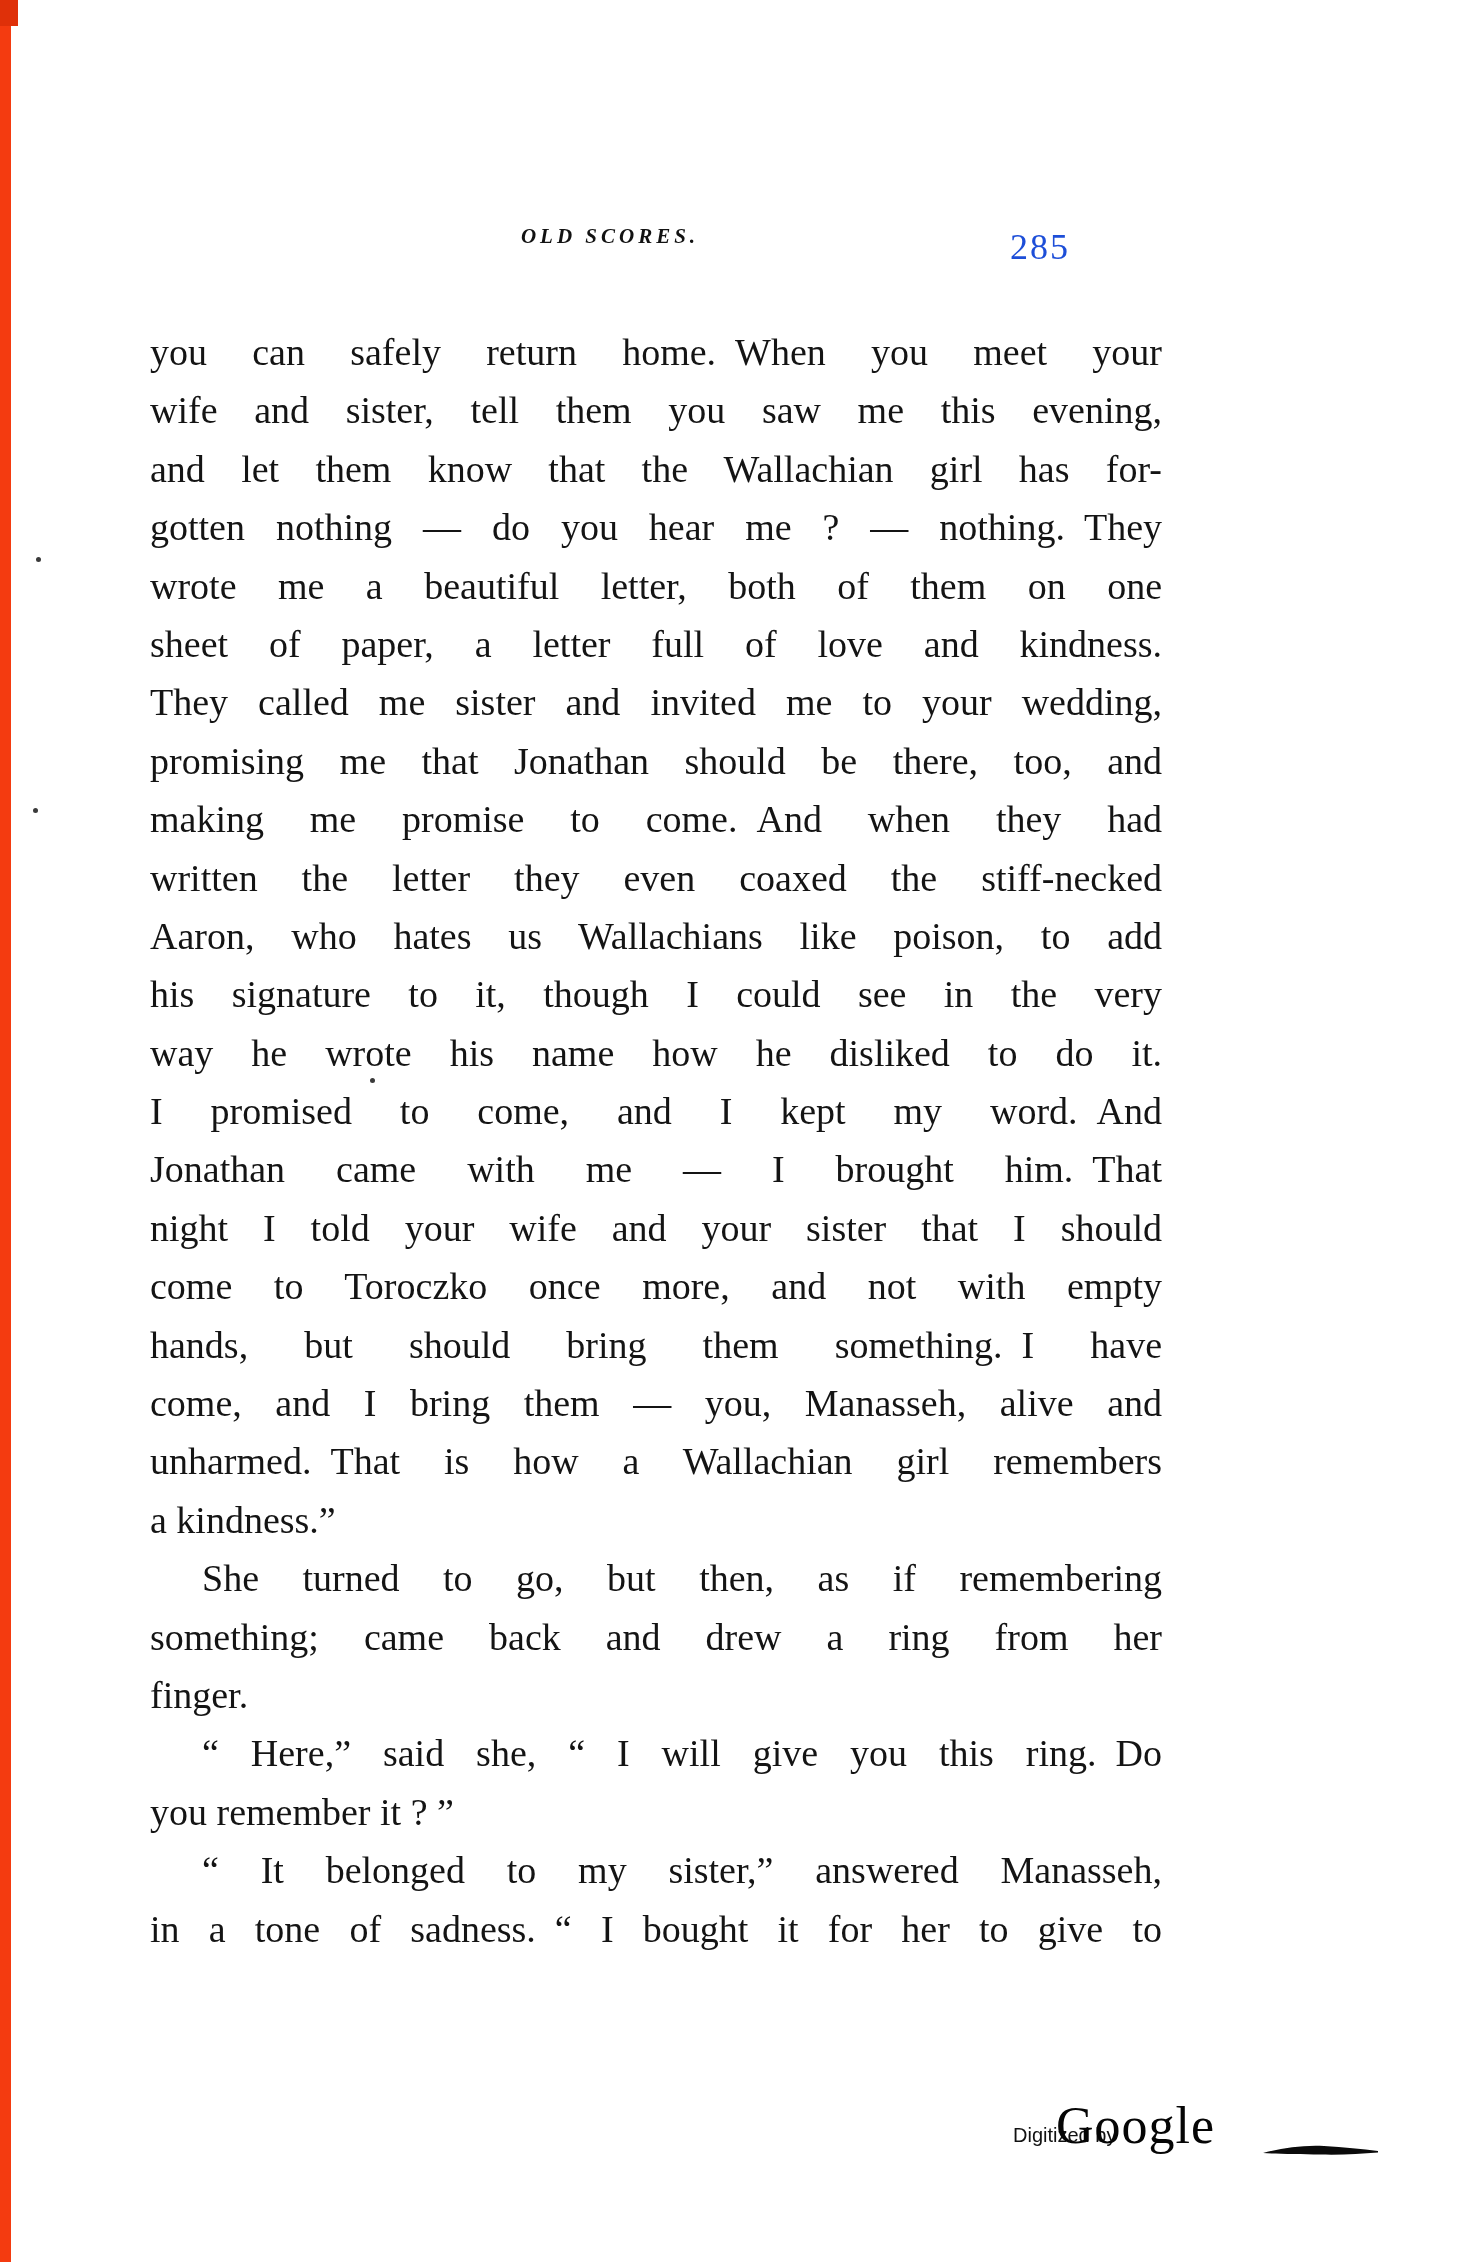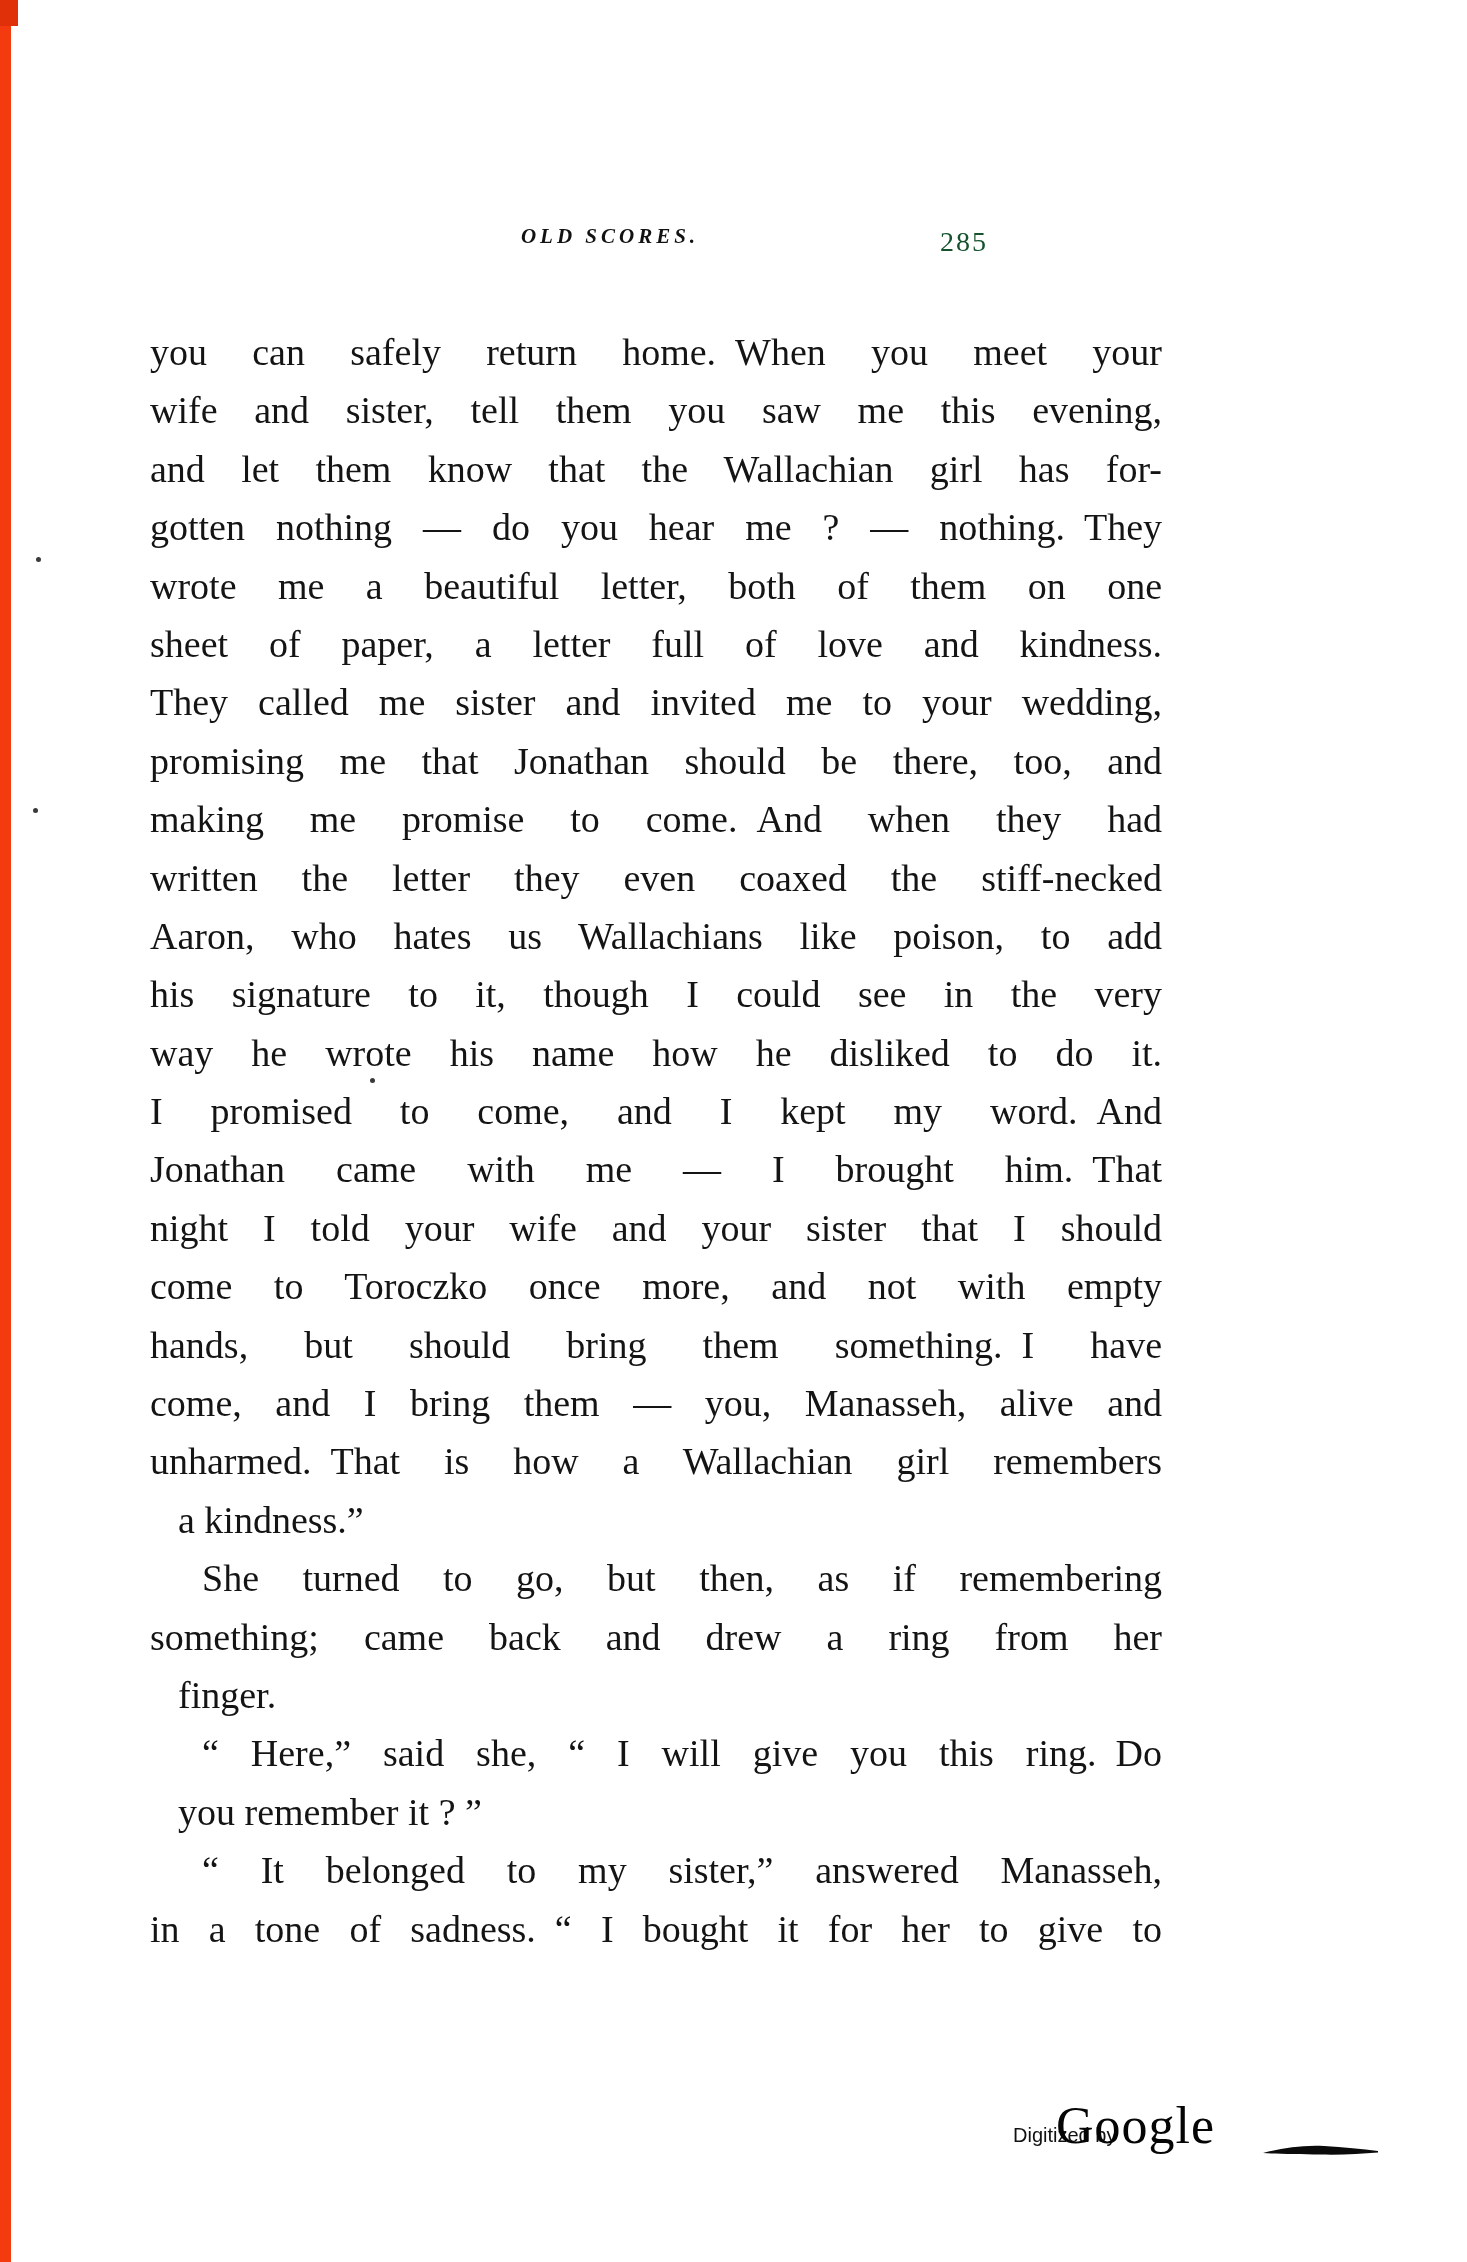--- a/index.html
+++ b/index.html
@@ -26,43 +26,42 @@
     position: absolute; left: 104px; top: 224px; width: 1012px;
     text-align: center;
     font-style: italic; font-weight: 600;
     font-size: 21px; letter-spacing: 4px;
     color: #121212;
     white-space: nowrap;
   }
 
   .page-number {
     position: absolute; left: 940px; top: 226px; width: 200px;
-    text-align: left;
-    font-size: 28px; letter-spacing: 2px;
-    color: #14532d;
+    text-align: center;
+    font-size: 36px; letter-spacing: 2px;
+    color: #1d4ed8;
   }
 
   .text-block {
     position: absolute; left: 150px; top: 323px; width: 1012px;
     font-size: 38px;
     color: #141414;
   }
   .line {
     height: 58.4px; line-height: 58.4px;
     text-align: justify;
     -moz-text-align-last: justify;
     text-align-last: justify;
     overflow: hidden;
     white-space: nowrap;
   }
   .line.no-just {
     text-align: left;
     -moz-text-align-last: left;
     text-align-last: left;
-    margin-left: 28px;
   }
   .line.indent { padding-left: 52px; }
 
   .speck {
     position: absolute; width: 5px; height: 5px;
     background: #3a3a3a; border-radius: 50%;
   }
 
   .digitized-by {
     position: absolute; left: 1013px; top: 2124px;

